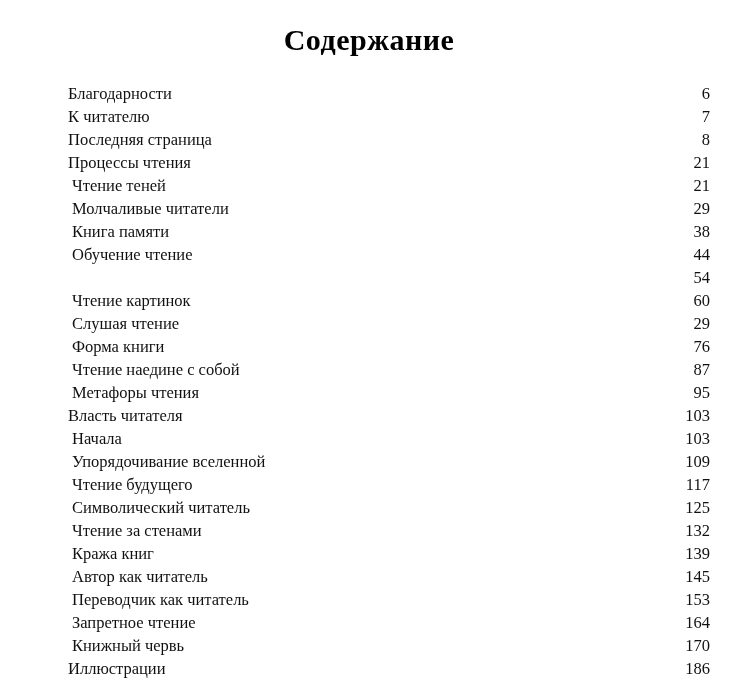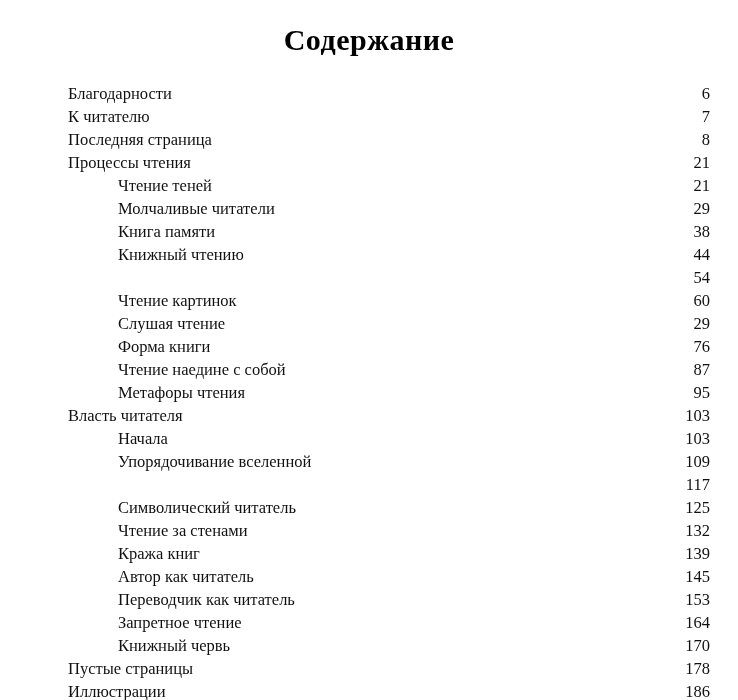--- a/index.html
+++ b/index.html
@@ -53,21 +53,21 @@
     font-size: 16.5px;
     line-height: 23px;
     height: 23px;
     color: #111111;
     padding-left: 68px;
     padding-right: 28px;
     white-space: nowrap;
   }
 
   .toc-entry.level-2 {
-    padding-left: 118px;
+    padding-left: 72px;
   }
 
   .entry-title {
     flex: 0 1 auto;
     overflow: hidden;
     text-overflow: ellipsis;
   }
 
   .entry-filler {
     flex: 1 1 auto;
@@ -118,21 +118,21 @@
         <span class="entry-title">Молчаливые читатели</span>
         <span class="entry-filler"></span>
         <span class="entry-page">29</span>
       </li>
       <li class="toc-entry level-2">
         <span class="entry-title">Книга памяти</span>
         <span class="entry-filler"></span>
         <span class="entry-page">38</span>
       </li>
       <li class="toc-entry level-2">
-        <span class="entry-title">Книжный чтению</span>
+        <span class="entry-title">Обучение чтение</span>
         <span class="entry-filler"></span>
         <span class="entry-page">44</span>
       </li>
       <li class="toc-entry level-2">
         <span class="entry-filler"></span>
         <span class="entry-page">54</span>
       </li>
       <li class="toc-entry level-2">
         <span class="entry-title">Чтение картинок</span>
         <span class="entry-filler"></span>
@@ -167,20 +167,21 @@
         <span class="entry-title">Начала</span>
         <span class="entry-filler"></span>
         <span class="entry-page">103</span>
       </li>
       <li class="toc-entry level-2">
         <span class="entry-title">Упорядочивание вселенной</span>
         <span class="entry-filler"></span>
         <span class="entry-page">109</span>
       </li>
       <li class="toc-entry level-2">
+        <span class="entry-title">Чтение будущего</span>
         <span class="entry-filler"></span>
         <span class="entry-page">117</span>
       </li>
       <li class="toc-entry level-2">
         <span class="entry-title">Символический читатель</span>
         <span class="entry-filler"></span>
         <span class="entry-page">125</span>
       </li>
       <li class="toc-entry level-2">
         <span class="entry-title">Чтение за стенами</span>
@@ -206,24 +207,19 @@
         <span class="entry-title">Запретное чтение</span>
         <span class="entry-filler"></span>
         <span class="entry-page">164</span>
       </li>
       <li class="toc-entry level-2">
         <span class="entry-title">Книжный червь</span>
         <span class="entry-filler"></span>
         <span class="entry-page">170</span>
       </li>
       <li class="toc-entry level-1">
-        <span class="entry-title">Пустые страницы</span>
-        <span class="entry-filler"></span>
-        <span class="entry-page">178</span>
-      </li>
-      <li class="toc-entry level-1">
         <span class="entry-title">Иллюстрации</span>
         <span class="entry-filler"></span>
         <span class="entry-page">186</span>
       </li>
     </ul>
 
 </div>
 
 </body></html>

